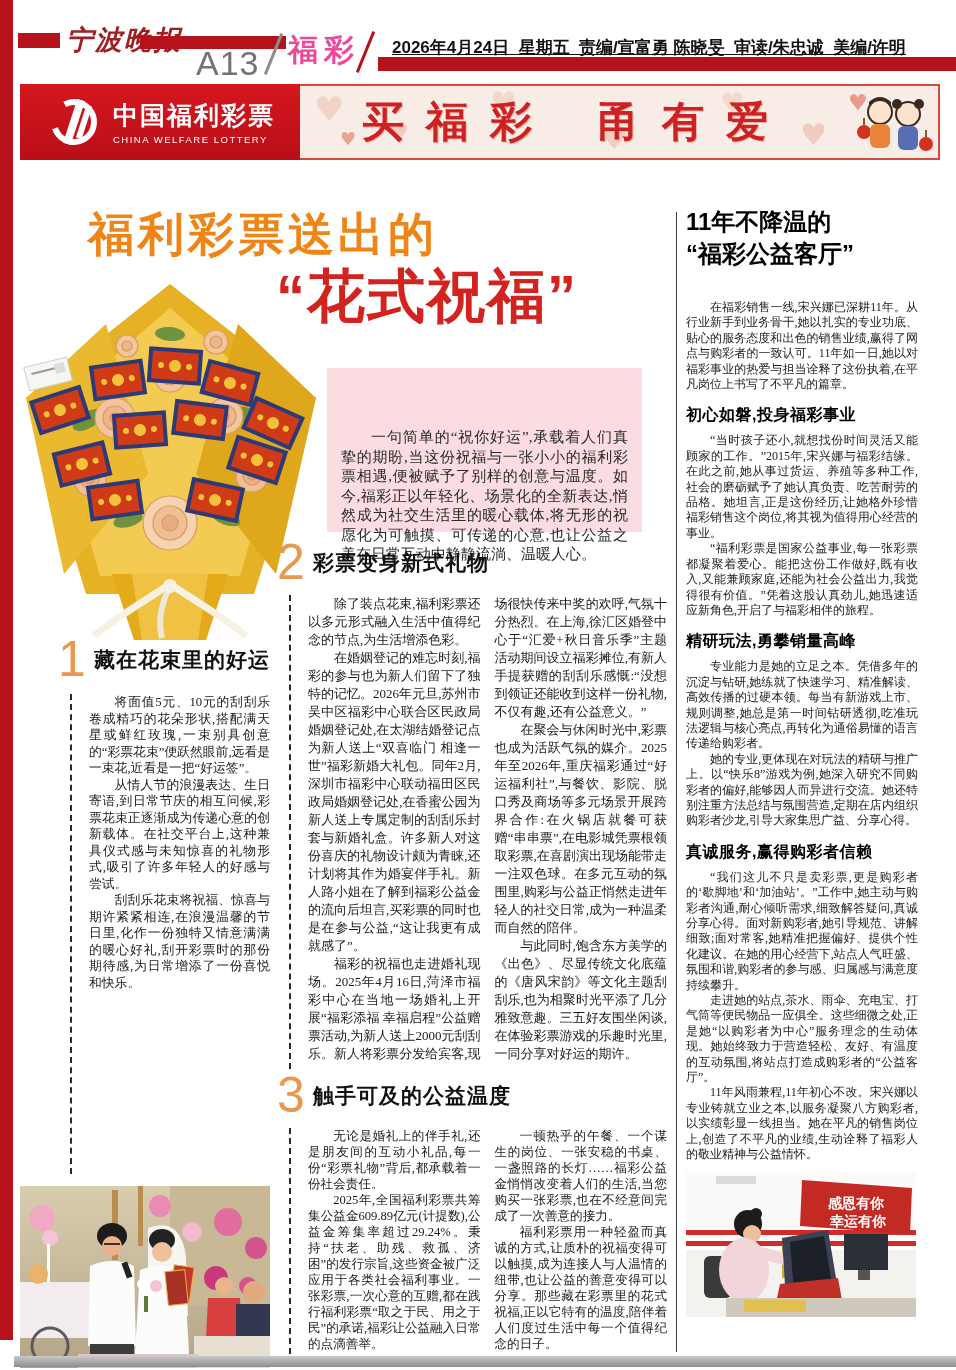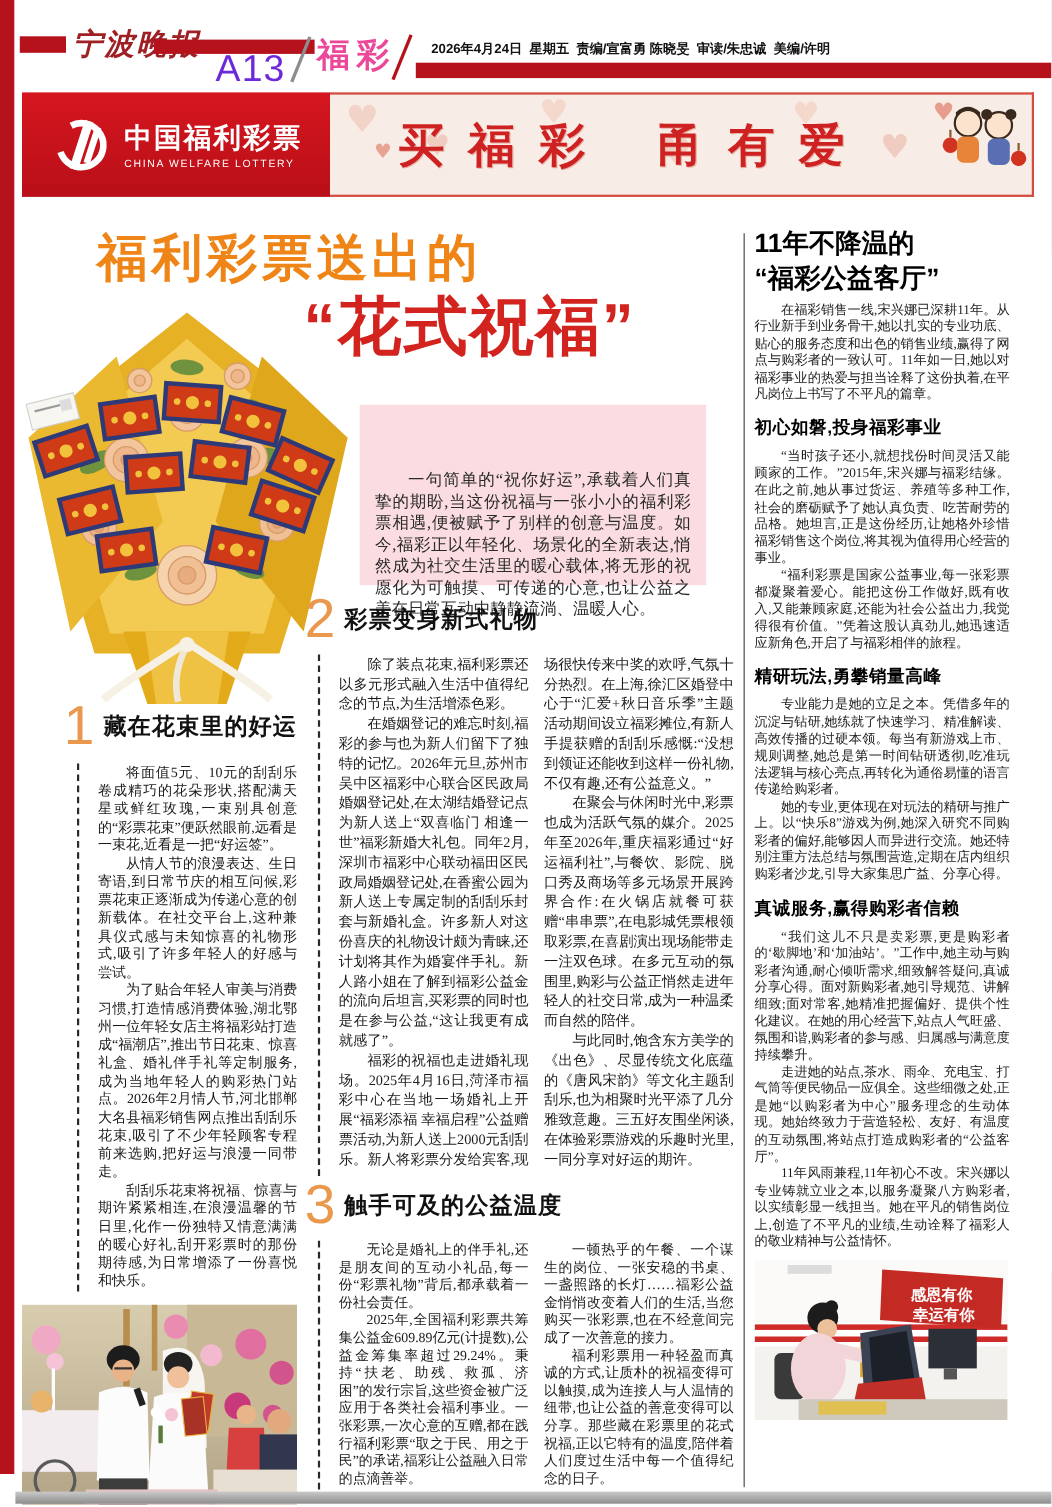--- a/index.html
+++ b/index.html
@@ -8,32 +8,32 @@
     position:relative; width:956px; height:1370px; margin:0 auto;
     background:#ffffff; overflow:hidden;
     font-family:"Liberation Serif","DejaVu Serif",serif; color:#1a1a1a;
   }
   
   .left-strip{ position:absolute; left:0; top:30; width:13px; height:1340px; background:#b5121b; }
   .mast-chip{ position:absolute; left:18px; top:33px; width:42px; height:15px; background:#b5121b; }
   .paper-name{ position:absolute; left:66px; top:22px; font-size:27px; font-weight:bold; font-style:italic;
     color:#9e1f24; letter-spacing:2px; font-family:"Liberation Serif","DejaVu Serif",serif; }
   .mast-bar1{ position:absolute; left:140px; top:36px; width:146px; height:13px; background:#b5121b; }
-  .page-number{ position:absolute; left:196px; top:44px; font-size:34px; color:#6d28d9;
+  .page-number{ position:absolute; left:196px; top:44px; font-size:34px; color:#737373;
     font-family:"Liberation Sans","DejaVu Sans",sans-serif; font-weight:400; letter-spacing:1px;}
   .slash{ position:absolute; width:3px; height:44px; transform:rotate(22deg); }
   .slash1{ left:272px; top:32px; background:#8d8d8d; }
   .slash2{ left:364px; top:30px; background:#b5121b; }
   .section-name{ position:absolute; left:288px; top:30px; font-size:30px; font-weight:bold; color:#ec4899;
     font-family:"Liberation Sans","DejaVu Sans",sans-serif; letter-spacing:6px;}
-  .dateline{ position:absolute; left:392px; top:36px; font-size:12px; font-weight:bold; color:#111;
-    font-family:"Liberation Sans","DejaVu Sans",sans-serif; white-space:pre; }
+  .dateline{ position:absolute; left:392px; top:36px; font-size:17px; font-weight:bold; color:#111;
+    font-family:"Liberation Sans","DejaVu Sans",sans-serif; white-space:pre;text-decoration:underline; }
   .mast-bar2{ position:absolute; left:378px; top:57px; width:578px; height:14px; background:#b5121b; }
   
-  .banner{ position:absolute; left:20px; top:84px; width:920px; height:95px; display:flex; }
+  .banner{ position:absolute; left:20px; top:84px; width:920px; height:76px; display:flex; }
   .banner-logo{ width:280px; height:100%; background:linear-gradient(180deg,#d5161f,#b90f18);
     display:flex; align-items:center; justify-content:center; gap:10px; }
   .logo-text{ color:#fff; font-family:"Liberation Sans","DejaVu Sans",sans-serif; }
   .logo-title{ font-size:25px; font-weight:bold; letter-spacing:2px; }
   .logo-subtitle{ font-size:9.5px; font-weight:normal; letter-spacing:1.5px; margin-top:2px; }
   .banner-right{ position:relative; flex:1; background:#f8ece6; border:2px solid #d24a40; border-left:none; overflow:hidden;}
   .heart{ position:absolute; font-family:"DejaVu Sans",sans-serif; line-height:1; user-select:none; }
   .slogan{ position:absolute; left:0; top:0; right:86px; bottom:0; display:flex; align-items:center;
     justify-content:center; gap:44px; }
   .slogan-part{ font-size:42px; font-weight:bold; color:#ce2121; letter-spacing:22px;
@@ -67,21 +67,21 @@
   .sec2{ left:277px; top:543px; width:390px; }
   .sec2 .sec-body{ margin-top:6px; height:474px; font-size:13px; line-height:18px;
     column-count:2; column-gap:14px; }
   .sec3{ left:277px; top:1076px; width:390px; }
   .sec3 .sec-body{ margin-top:6px; height:236px; font-size:12.6px; line-height:16px;
     column-count:2; column-gap:14px; }
   
   .divider-v{ position:absolute; left:676px; top:212px; width:1px; height:1140px; background:#3d3d3d; }
   .side{ position:absolute; left:686px; top:206px; width:232px; }
   .side-title{ font-size:24px; line-height:32px; font-weight:bold; color:#000;
-    font-family:"Liberation Sans","DejaVu Sans",sans-serif; margin-bottom:4px; }
+    font-family:"Liberation Sans","DejaVu Sans",sans-serif; margin-bottom:30px; }
   .side p{ font-size:12px; line-height:15.4px; text-align:justify; text-indent:2em; color:#1c1c1c; }
   .side-sub{ font-size:16px; font-weight:bold; color:#000; margin:13px 0 7px;
     font-family:"Liberation Sans","DejaVu Sans",sans-serif; letter-spacing:0.5px; }
   .photo-shop{ display:block; margin-top:9px; }
 </style>
 </head>
 <body>
 
 <div class="page">
 
@@ -278,21 +278,20 @@
   </div>
 
   <section class="sec sec1">
     <div class="sec-head">
       <span class="sec-num">1</span>
       <h2>藏在花束里的好运</h2>
     </div>
     <div class="sec-body">
       <p>将面值5元、10元的刮刮乐卷成精巧的花朵形状,搭配满天星或鲜红玫瑰,一束别具创意的“彩票花束”便跃然眼前,远看是一束花,近看是一把“好运签”。</p>
       <p>从情人节的浪漫表达、生日寄语,到日常节庆的相互问候,彩票花束正逐渐成为传递心意的创新载体。在社交平台上,这种兼具仪式感与未知惊喜的礼物形式,吸引了许多年轻人的好感与尝试。</p>
-      <p>为了贴合年轻人审美与消费习惯,打造情感消费体验,湖北鄂州一位年轻女店主将福彩站打造成“福潮店”,推出节日花束、惊喜礼盒、婚礼伴手礼等定制服务,成为当地年轻人的购彩热门站点。2026年2月情人节,河北邯郸大名县福彩销售网点推出刮刮乐花束,吸引了不少年轻顾客专程前来选购,把好运与浪漫一同带走。</p>
       <p>刮刮乐花束将祝福、惊喜与期许紧紧相连,在浪漫温馨的节日里,化作一份独特又情意满满的暖心好礼,刮开彩票时的那份期待感,为日常增添了一份喜悦和快乐。</p>
     </div>
   </section>
 
   <section class="sec sec2">
     <div class="sec-head">
       <span class="sec-num">2</span>
       <h2>彩票变身新式礼物</h2>
     </div>
     <div class="sec-body">

